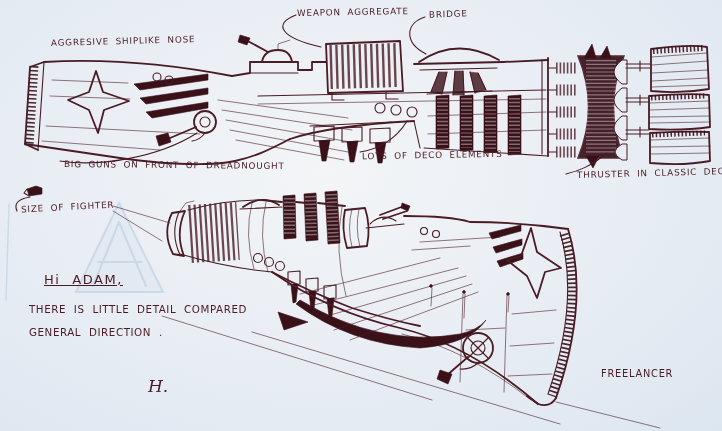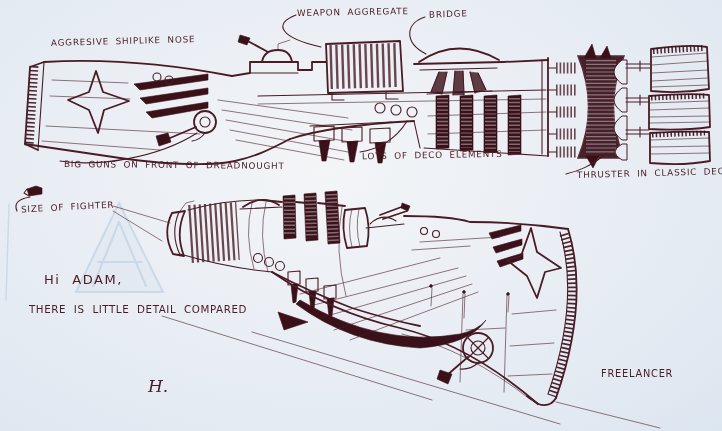--- a/index.html
+++ b/index.html
@@ -13,21 +13,21 @@
   .thin{stroke:var(--ink);fill:none;stroke-width:.7;opacity:.85;stroke-linecap:round}
   .fl{fill:var(--ink-dark);stroke:var(--ink-dark);stroke-width:.6;stroke-linejoin:round}
   .hatchD{stroke:var(--ink-dark);fill:none;opacity:.9}
   .ribs{stroke:var(--ink);fill:none;opacity:.8}
   .ribsOverlay{stroke:var(--paper);fill:none;opacity:.42}
   .ghost{stroke:var(--ghost-blue);fill:none;opacity:.6;stroke-linecap:round}
   .label{
     position:absolute;font-family:"DejaVu Sans",sans-serif;font-size:8.8px;
     letter-spacing:.09em;word-spacing:3px;color:var(--ink);white-space:nowrap;
   }
-  .note-greeting{position:absolute;left:44px;top:272px;font-size:13px;letter-spacing:.12em;word-spacing:6px;color:var(--ink);font-family:"DejaVu Sans",sans-serif;}
+  .note-greeting{position:absolute;left:44px;top:272px;font-size:13px;letter-spacing:.12em;word-spacing:6px;color:var(--ink);font-family:"DejaVu Sans",sans-serif;text-decoration:underline;}
   .note-block{position:absolute;left:29px;top:303px;}
   .note-line{font-family:"DejaVu Sans",sans-serif;font-size:10.3px;letter-spacing:.055em;word-spacing:4px;color:var(--ink);margin-bottom:10.5px;white-space:nowrap;}
   .signature{position:absolute;left:148px;top:376px;font-family:"DejaVu Serif",serif;font-style:italic;font-size:17px;color:var(--ink);}
   .project{position:absolute;left:601px;top:368px;font-family:"DejaVu Sans",sans-serif;font-size:9.8px;letter-spacing:.08em;color:var(--ink);text-align:right;}
 </style>
 </head>
 <body>
 
 <div class="stage">
 
@@ -266,18 +266,19 @@
 <div class="label" style="left:297px;top:7px;transform:rotate(-1deg)">WEAPON AGGREGATE</div>
 <div class="label" style="left:429px;top:9px;transform:rotate(-2deg)">BRIDGE</div>
 <div class="label" style="left:64px;top:160px;transform:rotate(.5deg)">BIG GUNS ON FRONT OF DREADNOUGHT</div>
 <div class="label" style="left:362px;top:150px;transform:rotate(-1deg)">LOTS OF DECO ELEMENTS</div>
 <div class="label" style="left:577px;top:168px;transform:rotate(-1.5deg)">THRUSTER IN CLASSIC DECO</div>
 <div class="label" style="left:21px;top:202px;transform:rotate(-3deg)">SIZE OF FIGHTER</div>
 
 <div class="note-greeting">Hi ADAM,</div>
 <div class="note-block">
   <div class="note-line">THERE IS LITTLE DETAIL COMPARED</div>
+  <div class="note-line">GENERAL DIRECTION .</div>
 </div>
 <div class="signature">H.</div>
 
 <div class="project">FREELANCER</div>
 
 </div>
 
 </body></html>

